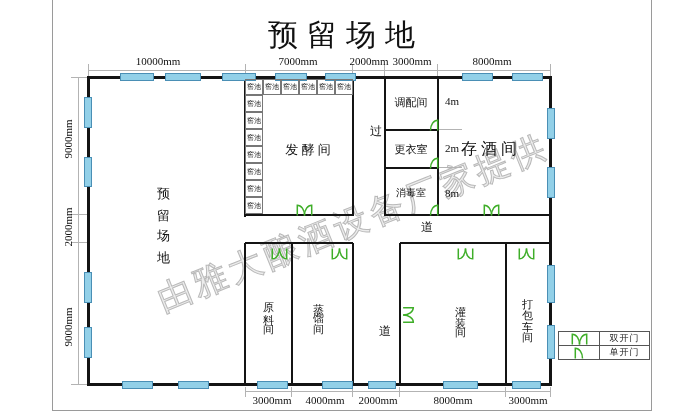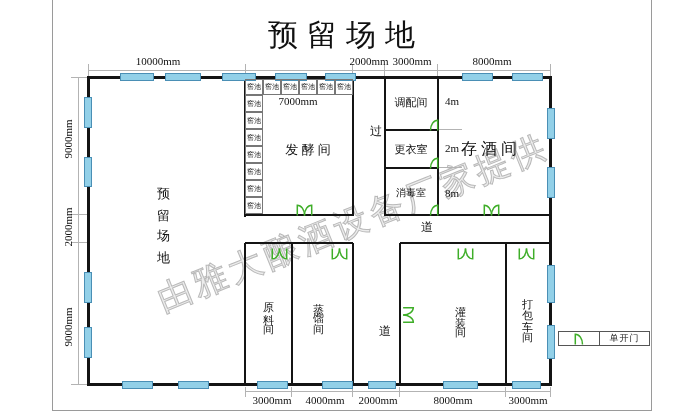--- a/index.html
+++ b/index.html
@@ -165,39 +165,48 @@
     <div class="lbl" style="left: 411px; top: 193px; font-size: 10px;">消毒室</div>
     <div class="lbl" style="left: 489px; top: 149px; font-size: 16px; font-family: Liberation Serif, serif;">存 酒 间</div>
     <div class="lbl vert" style="left: 268px; top: 310px; font-size: 11px; letter-spacing: 11px;">原料间</div>
     <div class="lbl vert" style="left: 318px; top: 310px; font-size: 11px; letter-spacing: 11px;">蒸馏间</div>
     <div class="lbl vert" style="left: 460px; top: 313px; font-size: 11px; letter-spacing: 11px;">灌装间</div>
     <div class="lbl vert" style="left: 527px; top: 312px; font-size: 11px; letter-spacing: 11px;">打包车间</div>
     <div class="lbl" style="left: 376px; top: 131px; font-size: 12px;">过</div>
     <div class="lbl" style="left: 427px; top: 227px; font-size: 12px;">道</div>
     <div class="lbl" style="left: 385px; top: 331px; font-size: 12px;">道</div>
     <div class="dim" style="left: 158px; top: 61px;">10000mm</div>
-    <div class="dim" style="left: 298px; top: 61px; margin-top: 40px;">7000mm</div>
+    <div class="dim" style="left: 298px; top: 61px;">7000mm</div>
     <div class="dim" style="left: 369px; top: 61px;">2000mm</div>
     <div class="dim" style="left: 412px; top: 61px;">3000mm</div>
     <div class="dim" style="left: 492px; top: 61px;">8000mm</div>
     <div class="dim vert" style="left: 68px; top: 139px;">9000mm</div>
     <div class="dim vert" style="left: 68px; top: 227px;">2000mm</div>
     <div class="dim vert" style="left: 68px; top: 327px;">9000mm</div>
     <div class="dim" style="left: 272px; top: 400px;">3000mm</div>
     <div class="dim" style="left: 325px; top: 400px;">4000mm</div>
     <div class="dim" style="left: 378px; top: 400px;">2000mm</div>
     <div class="dim" style="left: 453px; top: 400px;">8000mm</div>
     <div class="dim" style="left: 528px; top: 400px;">3000mm</div>
     <div class="dim" style="left: 452px; top: 101px;">4m</div>
     <div class="dim" style="left: 452px; top: 148px;">2m</div>
     <div class="dim" style="left: 452px; top: 193px;">8m</div>
   </div>
 
 <div class="legend">
   <div class="legend-row">
     <div class="legend-sym">
+      <svg class="door-svg" width="17" height="13" viewBox="0 0 17 13">
+        <path d="M1.3 12.4 V2.2 A7.2 10.2 0 0 1 8.5 12.4"></path>
+        <path d="M15.7 12.4 V2.2 A7.2 10.2 0 0 0 8.5 12.4"></path>
+      </svg>
+    </div>
+    <div class="legend-label">双开门</div>
+  </div>
+  <div class="legend-row">
+    <div class="legend-sym">
       <svg class="door-svg" width="10" height="13" viewBox="0 0 10 13">
         <path d="M1.3 12.4 V2.2 A7.2 10.2 0 0 1 8.5 12.4"></path>
       </svg>
     </div>
     <div class="legend-label">单开门</div>
   </div>
 </div>
 
 </body></html>

